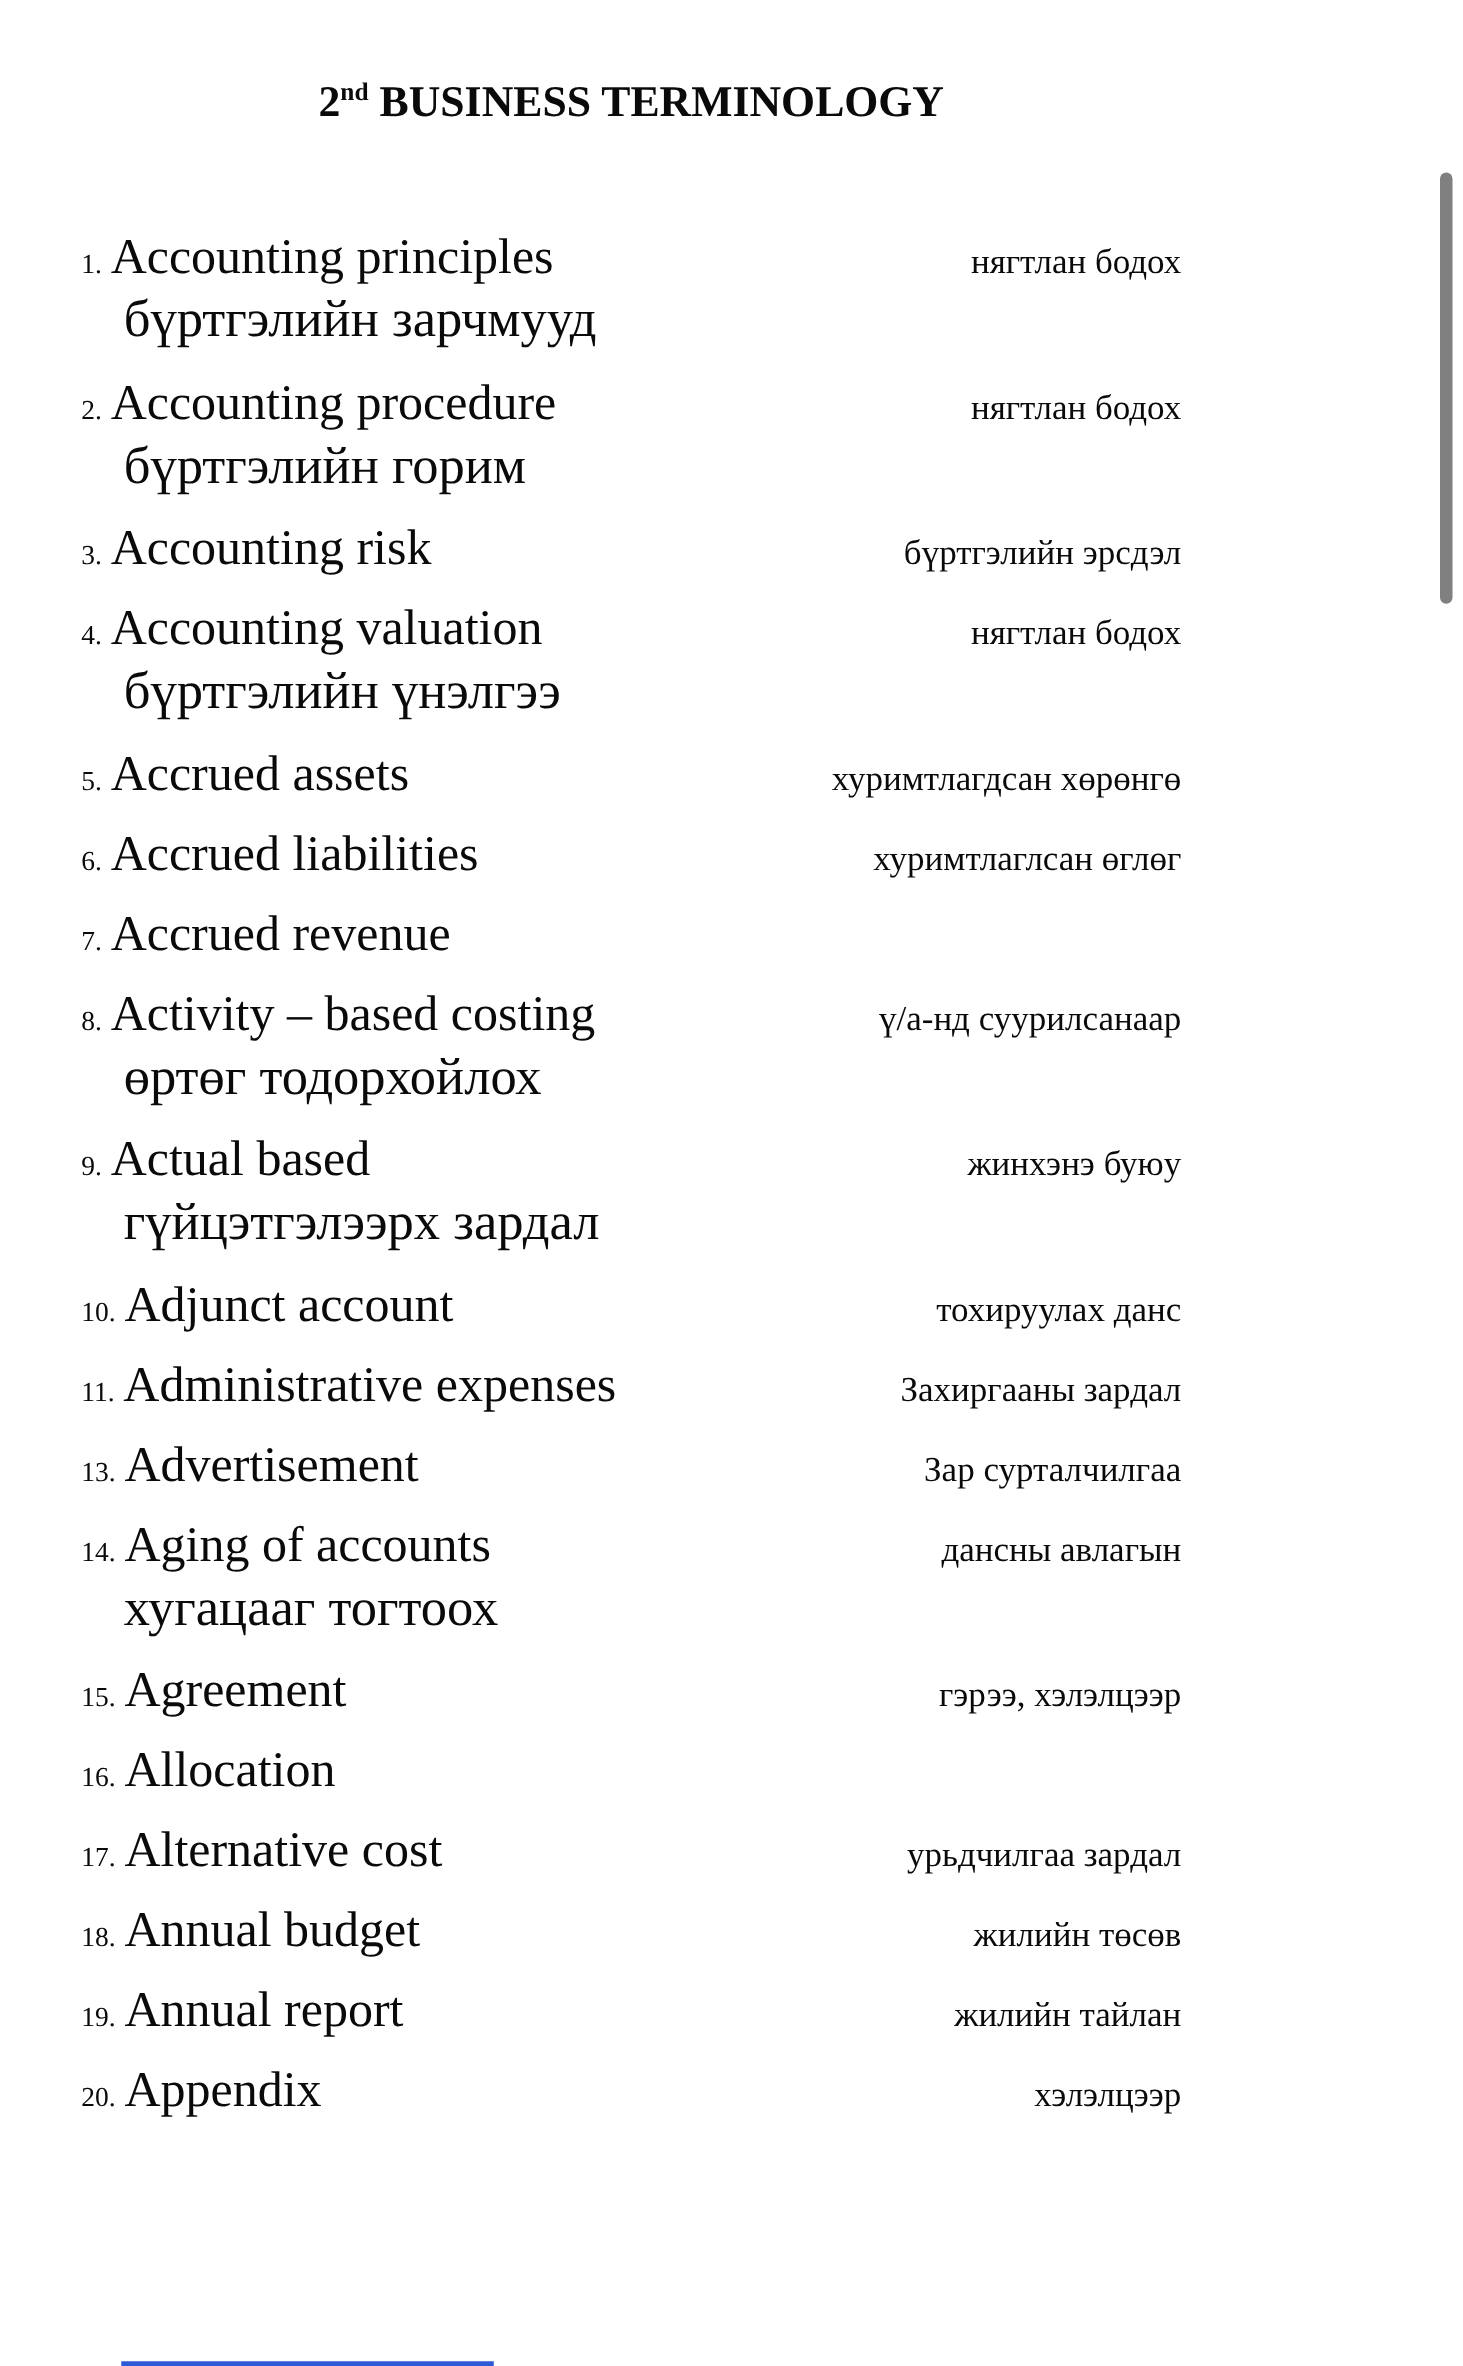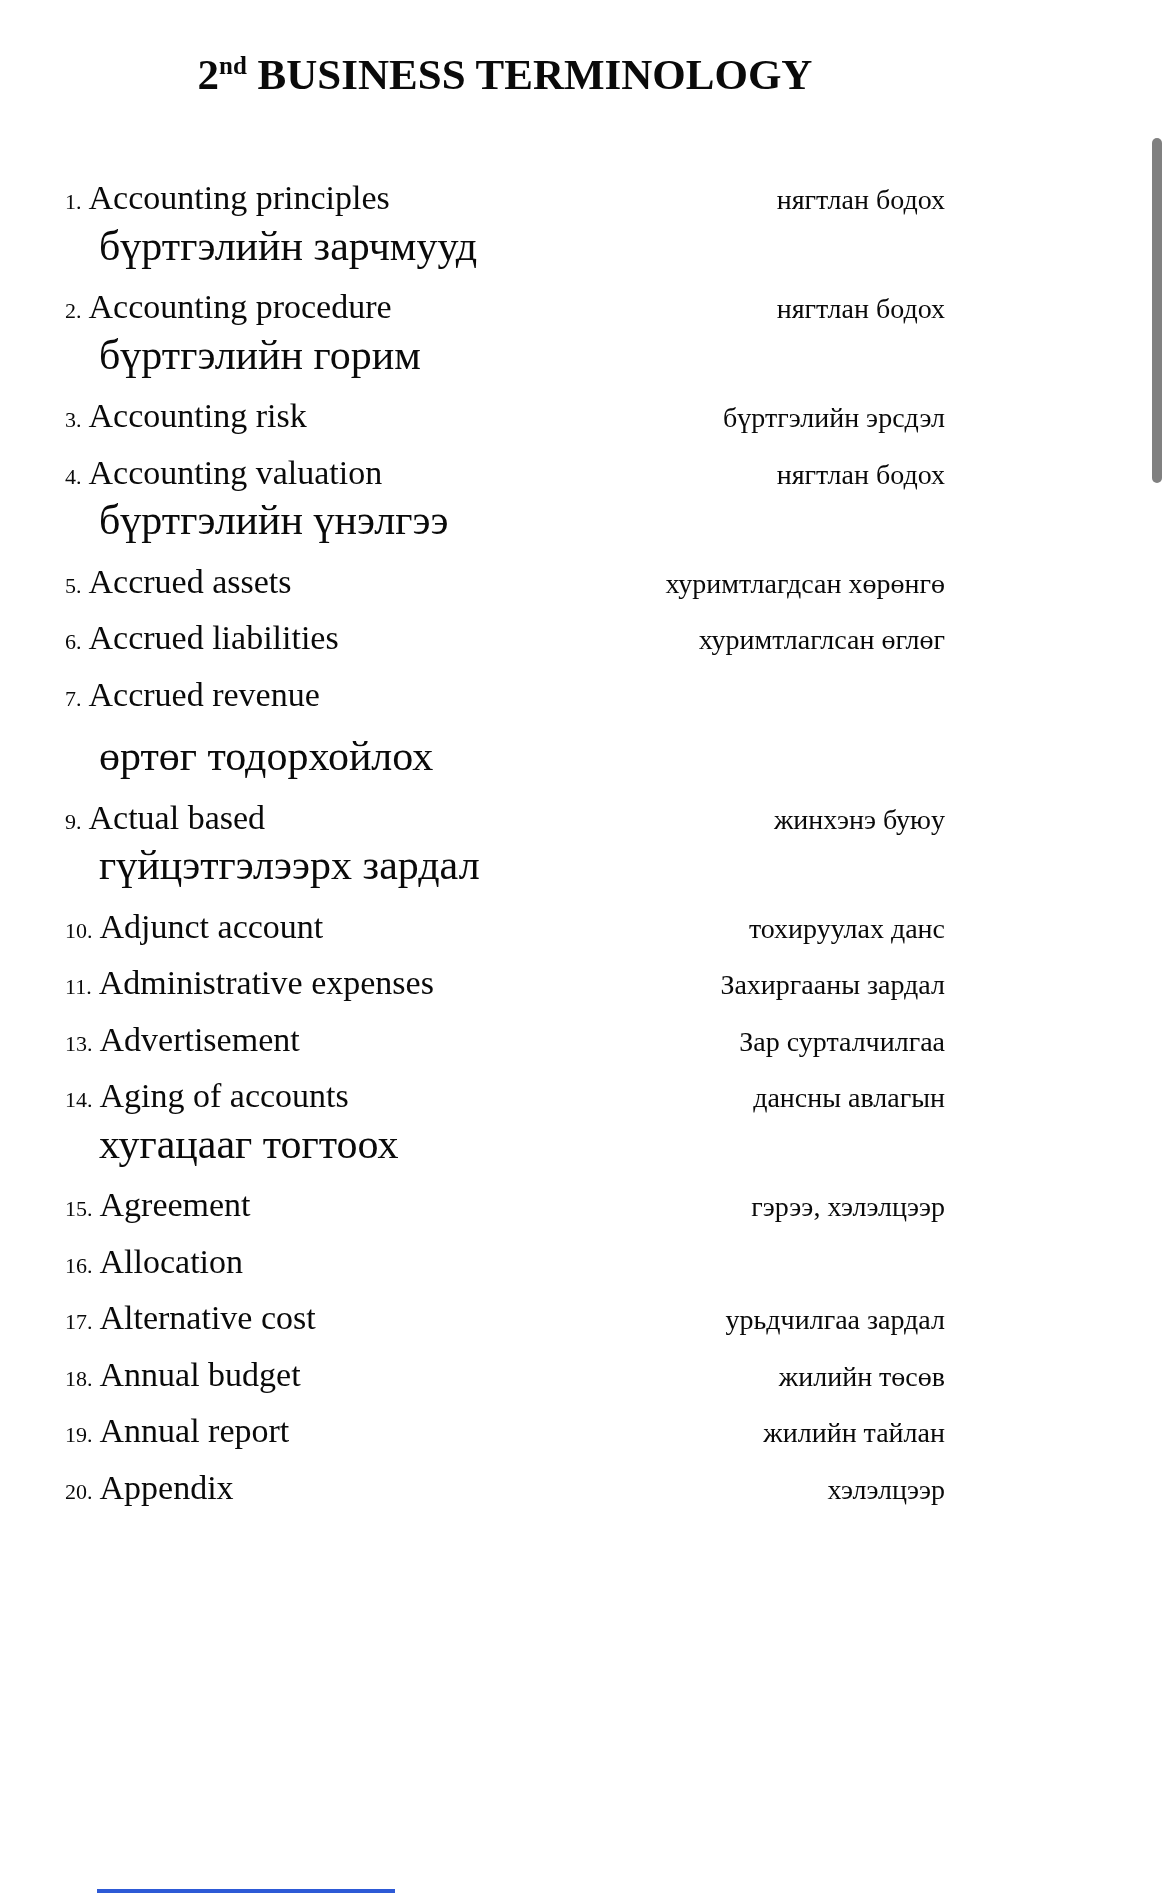--- a/index.html
+++ b/index.html
@@ -12,24 +12,24 @@
     height: 1893px;
     position: relative;
     overflow: hidden;
     font-family: "Liberation Serif", "DejaVu Serif", serif;
     color: #0a0a0a;
   }
   .doc {
     padding: 46px 225px 0 65px;
   }
   .doc-title {
-    font-size: 43px;
+    font-size: 35px;
     font-weight: 700;
     text-align: center;
-    margin: 4px 0 78px 0;
+    margin: 16px 0 78px 0;
     white-space: nowrap;
   }
   .doc-title sup {
     font-size: 0.58em;
     line-height: 0;
   }
   .term-list { }
   .item {
     margin-bottom: 14px;
   }
@@ -39,21 +39,21 @@
     align-items: baseline;
   }
   .left {
     white-space: nowrap;
   }
   .num {
     font-size: 22px;
     margin-right: 7px;
   }
   .term {
-    font-size: 34px;
+    font-size: 40px;
     line-height: 1.25;
   }
   .trans {
     font-size: 28px;
     line-height: 1.25;
     text-align: right;
   }
   .trans2 {
     font-size: 42px;
     line-height: 1.25;
@@ -146,20 +146,26 @@
   <div class="item">
     <div class="line1">
       <div class="left">
         <span class="num">7.</span><span class="term">Accrued revenue</span>
       </div>
     </div>
 
   </div>
 
   <div class="item">
+    <div class="line1">
+      <div class="left">
+        <span class="num">8.</span><span class="term">Activity – based costing</span>
+      </div>
+      <div class="trans">ү/а-нд суурилсанаар</div>
+    </div>
     <div class="trans2">өртөг тодорхойлох</div>
   </div>
 
   <div class="item">
     <div class="line1">
       <div class="left">
         <span class="num">9.</span><span class="term">Actual based</span>
       </div>
       <div class="trans">жинхэнэ буюу</div>
     </div>

